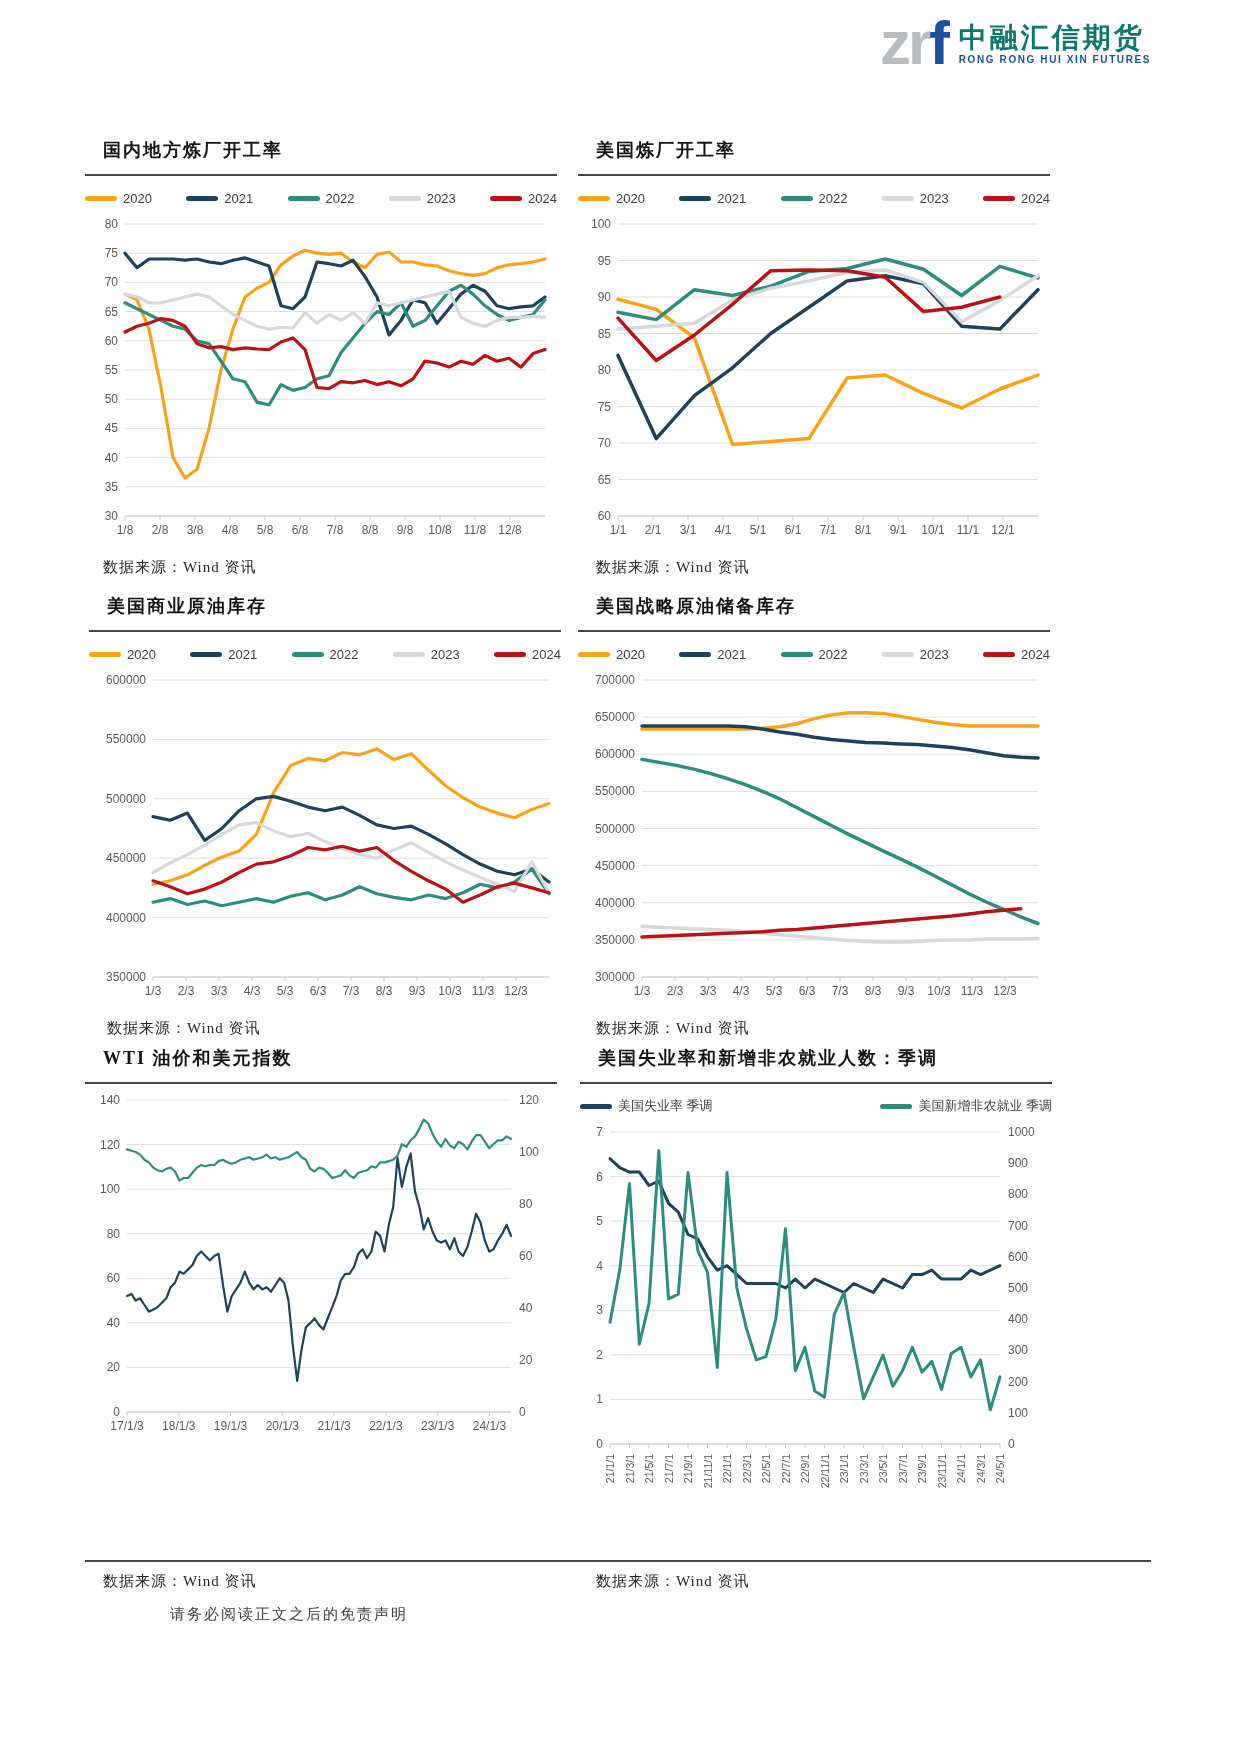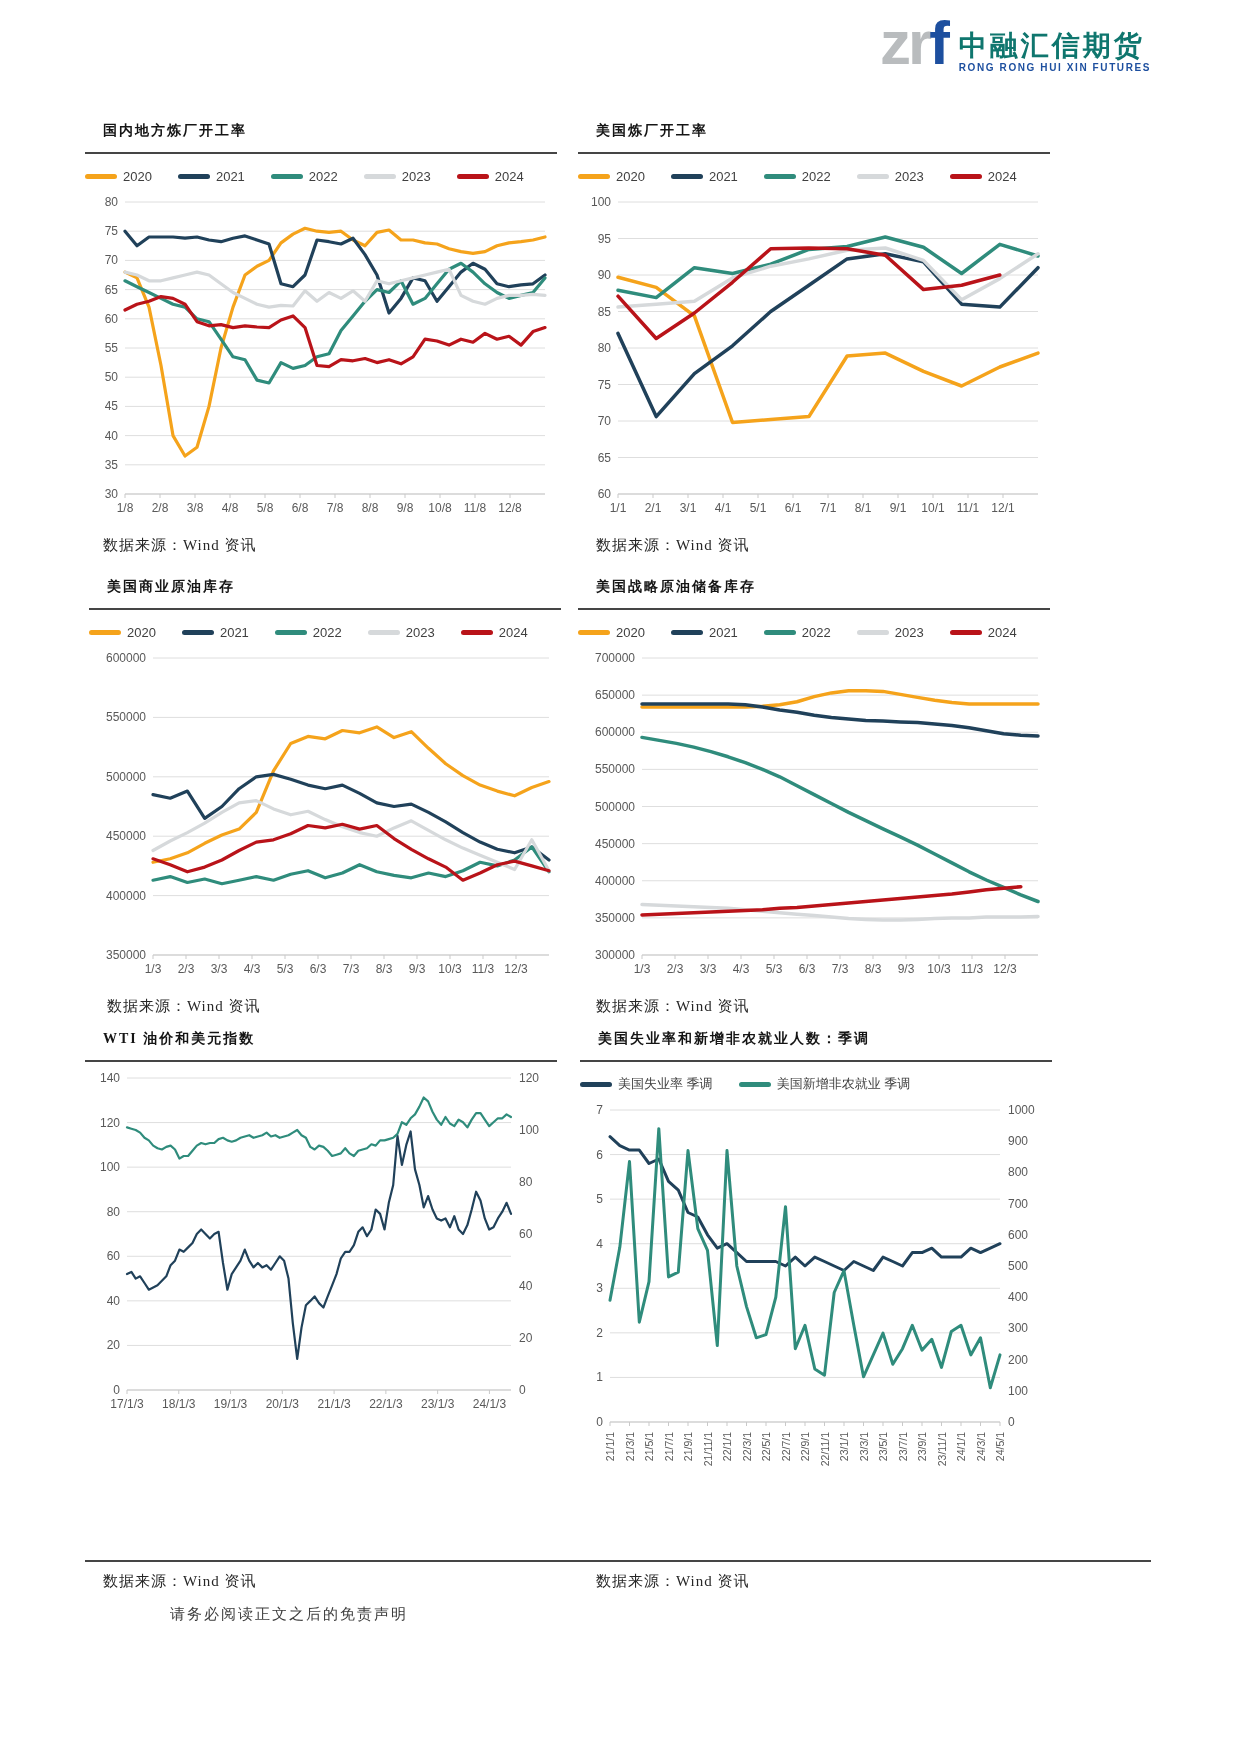--- a/index.html
+++ b/index.html
@@ -1,36 +1,36 @@
 <!DOCTYPE html>
 <html><head>
 <meta charset="utf-8">
 <style>
   html,body{margin:0;padding:0}
   body{width:1240px;height:1753px;position:relative;background:#ffffff;
        font-family:"Liberation Sans",sans-serif;overflow:hidden}
 
   
-  .logo{position:absolute;left:880px;top:14px;display:flex;align-items:flex-end;gap:12px}
+  .logo{position:absolute;left:880px;top:14px;display:flex;align-items:center;gap:12px}
   .logo-mark{font-weight:bold;font-size:62px;line-height:.95;letter-spacing:-3px}
   .logo-zr{color:#b9bcbe}
   .logo-f{color:#1d4f9f}
   .brand-cn{font-size:28px;font-weight:bold;color:#0f766e;letter-spacing:3px;line-height:1.15;white-space:nowrap}
   .brand-en{font-size:10px;font-weight:bold;color:#1d4f9f;letter-spacing:1.6px;white-space:nowrap}
 
   
   .chart-block{position:absolute;width:472px}
   #b1{left:85px;top:122px}  #b2{left:578px;top:122px}
   #b3{left:89px;top:578px}  #b4{left:578px;top:578px}
   #b5{left:85px;top:1030px} #b6{left:580px;top:1030px}
 
-  .chart-title{font-family:"Liberation Serif",serif;font-size:14px;font-weight:bold;
-               color:#151515;letter-spacing:2px;margin:0 0 12px 18px}
+  .chart-title{font-family:"Liberation Serif",serif;font-size:18px;font-weight:bold;
+               color:#151515;letter-spacing:2px;margin:16px 0 12px 18px}
   .rule{border-top:2px solid #454545;margin-bottom:6px}
-  .legend{display:flex;justify-content:flex-start;align-items:center;gap:26px;height:32px}
+  .legend{display:flex;justify-content:space-between;align-items:center;gap:26px;height:32px}
   .legend-item{display:inline-flex;align-items:center;gap:6px}
   .swatch{width:32px;height:5px;border-radius:2.5px;display:inline-block}
   .legend-label{font-size:13px;color:#3f3f3f}
   svg{display:block}
   .tick{font-family:"Liberation Sans",sans-serif;font-size:12px;fill:#595959}
   .small{font-size:10.5px}
   .source{font-family:Liberation Serif, serif;font-size:15px;color:#262626;
           letter-spacing:1px;margin:14px 0 0 18px}
   .bottom-rule{position:absolute;left:85px;top:1560px;width:1066px;border-top:2px solid #454545}
   .source-b{position:absolute;top:1572px;margin:0}

